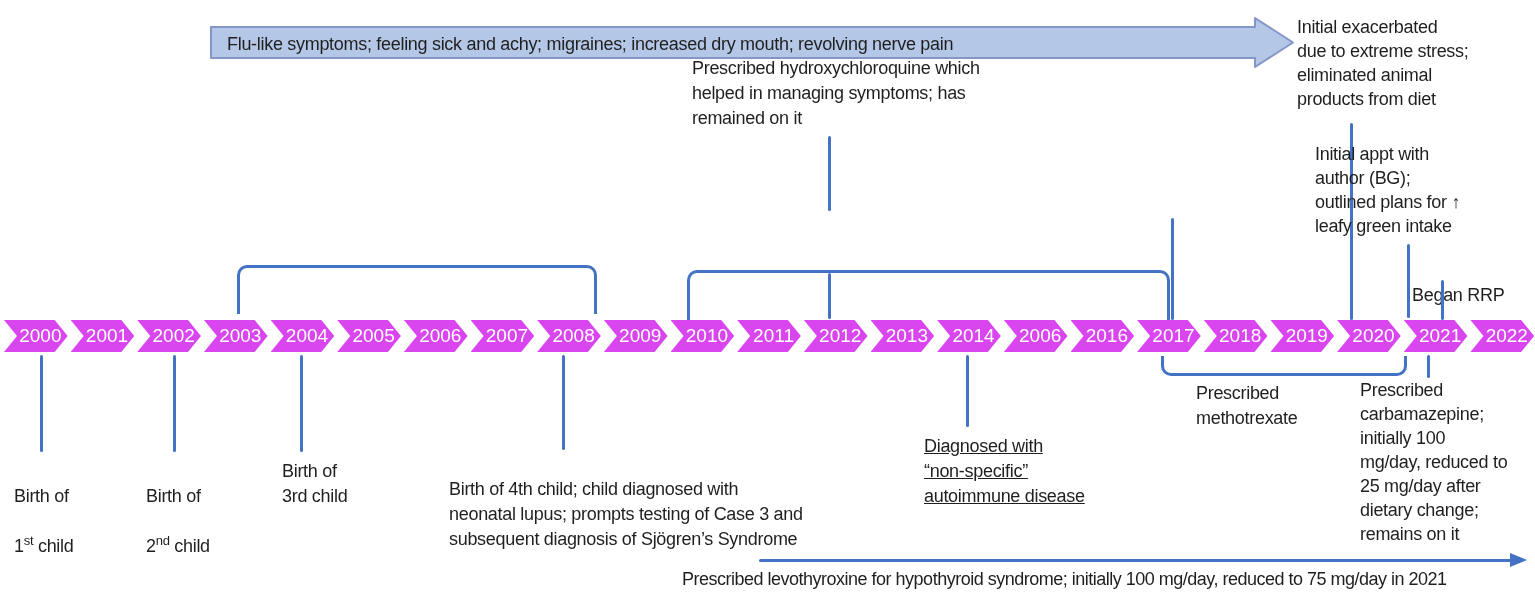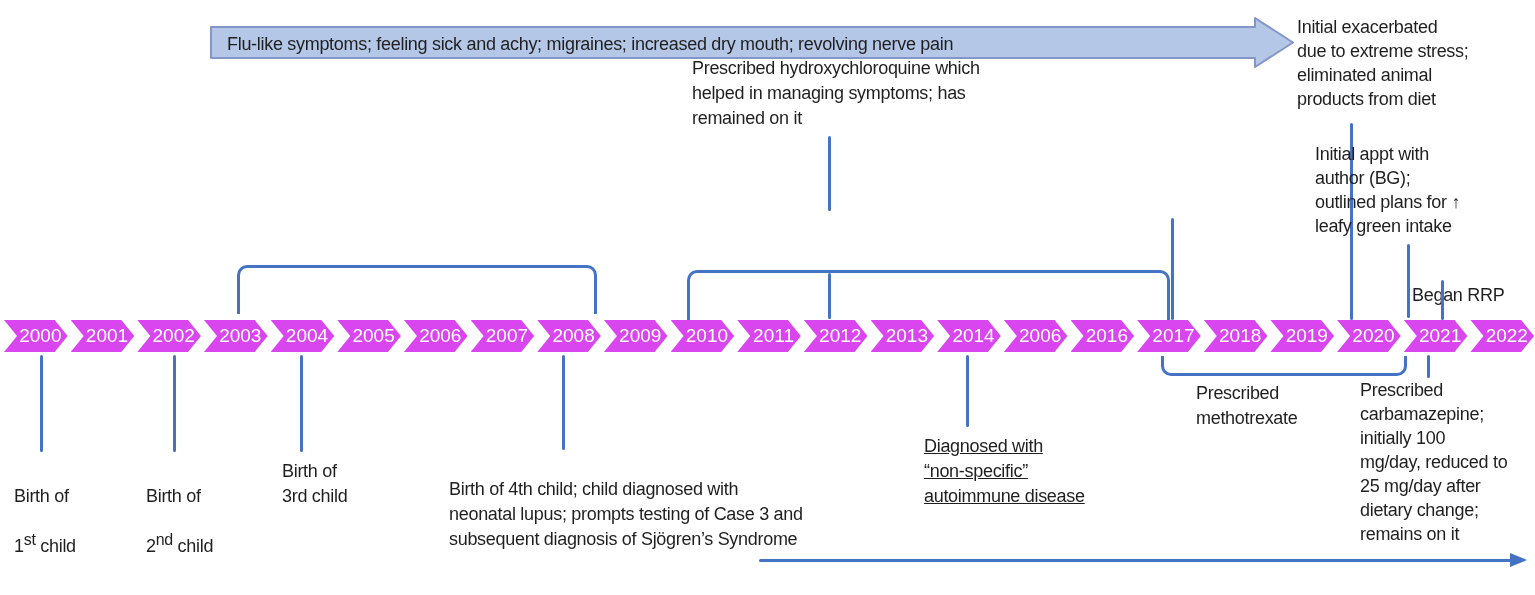--- a/index.html
+++ b/index.html
@@ -20,21 +20,21 @@
         clip-path:polygon(0% 0%,calc(100% - 13px) 0%,100% 50%,calc(100% - 13px) 100%,0% 100%,13px 50%);}
   #banner-label{position:absolute;left:227px;top:32px;font-size:18px;line-height:24px;
         color:#1f1f1f;letter-spacing:-0.3px;white-space:nowrap;}
   #banner-arrow{position:absolute;left:209px;top:16px;}
   #bottom-arrow-line{position:absolute;left:759px;top:559px;width:754px;height:3px;
         background:#4472C4;border-radius:1.5px;}
   #bottom-arrow-head{position:absolute;left:1510px;top:553px;width:0;height:0;
         border-left:17px solid #4472C4;border-top:7.5px solid transparent;
         border-bottom:7.5px solid transparent;}
   #levothyroxine-label{letter-spacing:-0.5px;white-space:nowrap;}
-  sup{font-size:16px;line-height:0;vertical-align:super;}
+  sup{font-size:13px;line-height:0;vertical-align:super;}
 </style>
 </head>
 <body>
 
 <div id="canvas">
 
   <svg id="banner-arrow" width="1090" height="53" viewBox="0 0 1090 53">
     <path d="M2 11 H1046 V2 L1084 26.5 L1046 51 V42 H2 Z" fill="#B4C7E7" stroke="#8496C8" stroke-width="2" stroke-linejoin="round"></path>
   </svg>
   <div id="banner-label">Flu-like symptoms; feeling sick and achy; migraines; increased dry mouth; revolving nerve pain</div>
@@ -127,14 +127,15 @@
   <div class="note lh24" style="left:1360px;top:378px;">Prescribed
 carbamazepine;
 initially 100
 mg/day, reduced to
 25 mg/day after
 dietary change;
 remains on it</div>
 
   <div id="bottom-arrow-line"></div>
   <div id="bottom-arrow-head"></div>
+  <div class="note" id="levothyroxine-label" style="left:682px;top:567px;">Prescribed levothyroxine for hypothyroid syndrome; initially 100 mg/day, reduced to 75 mg/day in 2021</div>
 
 </div>
 
 </body></html>

